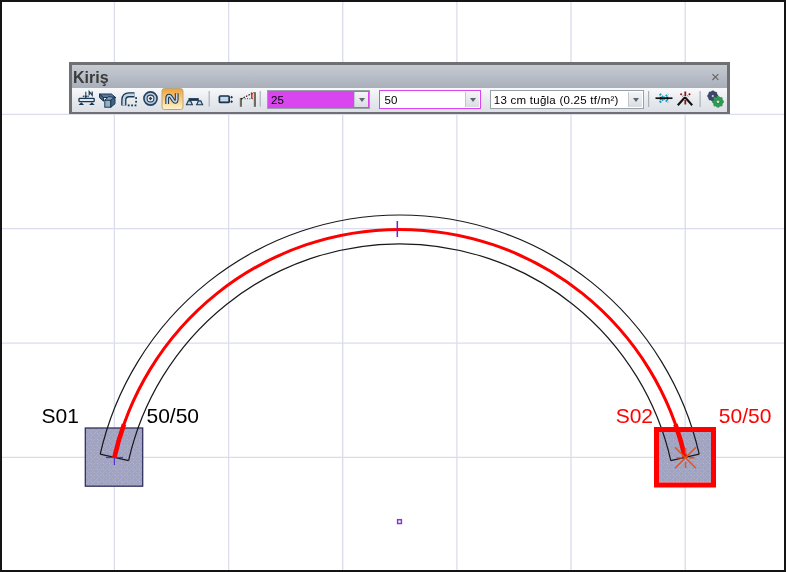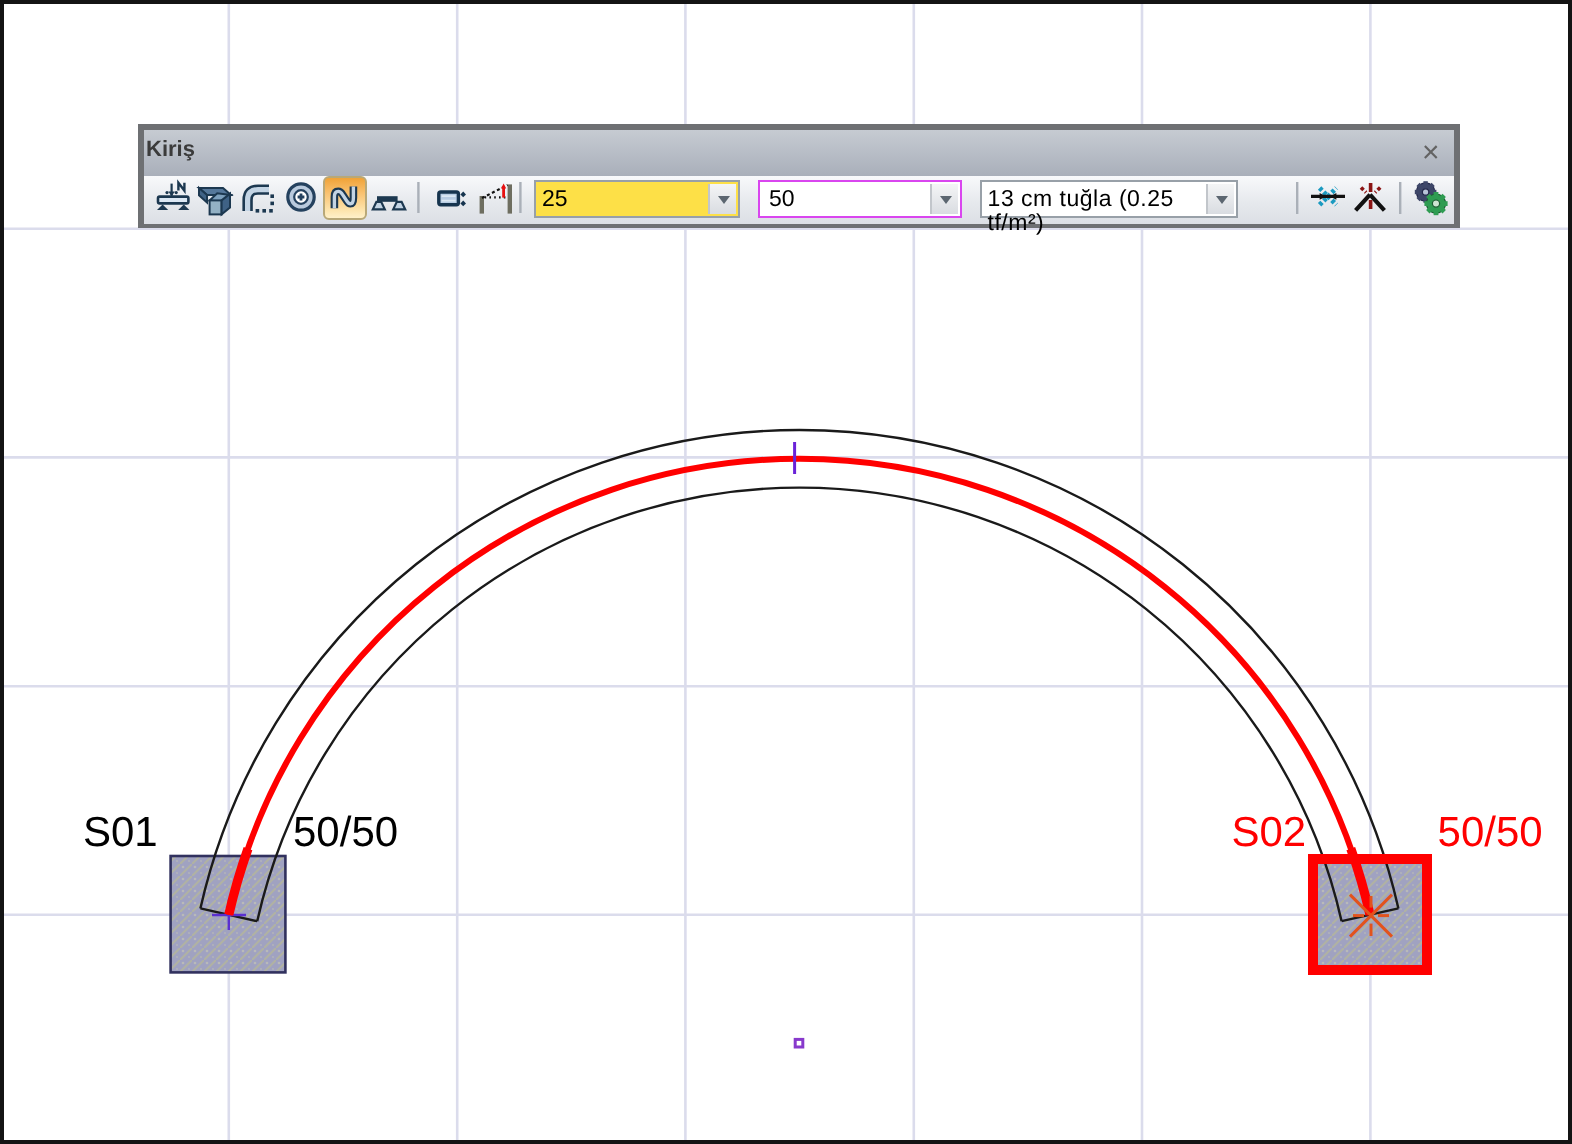--- a/index.html
+++ b/index.html
@@ -79,21 +79,21 @@
 <div class="abs" style="left:0;top:0;width:786px;height:2px;background:#141414"></div>
 <div class="abs" style="left:784px;top:0;width:2px;height:572px;background:#141414"></div>
 <div class="abs" style="left:0;top:570px;width:786px;height:2px;background:#141414"></div>
 
 
 <div class="abs" style="left:68.5px;top:62px;width:661px;height:52px;background:#6e7073;"></div>
 <div class="abs" style="left:71.5px;top:65px;width:655px;height:23px;
      background:linear-gradient(#c6cbd2,#a9afba);"></div>
 <div class="abs" style="left:71.5px;top:88px;width:655px;height:23.5px;
      background:linear-gradient(#f8f9fb,#e6e9ed 55%,#dcdfe5);"></div>
-<div class="abs" style="left:73px;top:69px;font-size:11px;font-weight:bold;color:#3b3b3b;">Kiriş</div>
+<div class="abs" style="left:73px;top:69px;font-size:16px;font-weight:bold;color:#3b3b3b;">Kiriş</div>
 <div class="abs" style="left:711px;top:67.5px;font-size:15px;color:#636363;">×</div>
 
 
 <svg class="abs" style="left:71.5px;top:88px" width="580" height="24" viewBox="0 0 580 24">
 
   <g transform="translate(3,1)">
     <rect x="4" y="9.3" width="15.2" height="3.4" rx="0.8" fill="#dce8f4" stroke="#1c3850" stroke-width="1.3"></rect>
     <path d="M6.3,13.2 L9.1,16 L3.5,16 Z" fill="#1c3850"></path>
     <path d="M16.9,13.2 L19.7,16 L14.1,16 Z" fill="#1c3850"></path>
     <line x1="10.8" y1="2.8" x2="10.8" y2="8.8" stroke="#1c3850" stroke-width="1.1"></line>
@@ -166,37 +166,37 @@
   <linearGradient id="selgrad" x1="0" y1="0" x2="0" y2="1">
     <stop offset="0" stop-color="#efa033"></stop>
     <stop offset="0.4" stop-color="#f9c373"></stop>
     <stop offset="0.8" stop-color="#fde5ae"></stop>
     <stop offset="1" stop-color="#fff2cd"></stop>
   </linearGradient>
 </defs>
   </svg>
 
 
-<div class="abs" style="left:266.5px;top:89.5px;width:103px;height:19.5px;background:#fde047;
+<div class="abs" style="left:266.5px;top:89.5px;width:103px;height:19.5px;background:#d946ef;
      border:1px solid #98a0a8;box-sizing:border-box;font-size:11.5px;color:#000;">
   <span style="position:absolute;left:3.5px;top:3.2px;">25</span>
   <span style="position:absolute;right:1px;top:1px;width:13px;height:15.5px;
         background:linear-gradient(#f4f5f6,#d9dce1);border-left:1px solid #c2c6cb;"></span>
   <span style="position:absolute;right:4px;top:7px;width:0;height:0;
         border-left:3.5px solid transparent;border-right:3.5px solid transparent;border-top:4px solid #5c6670;"></span>
 </div>
 <div class="abs" style="left:378.5px;top:89.5px;width:102px;height:19.5px;background:#fff;
      border:1px solid #d946ef;box-sizing:border-box;font-size:11.5px;color:#000;">
   <span style="position:absolute;left:5px;top:3.2px;">50</span>
   <span style="position:absolute;right:1px;top:1px;width:13px;height:15.5px;
         background:linear-gradient(#f4f5f6,#d9dce1);border-left:1px solid #c2c6cb;"></span>
   <span style="position:absolute;right:4px;top:7px;width:0;height:0;
         border-left:3.5px solid transparent;border-right:3.5px solid transparent;border-top:4px solid #5c6670;"></span>
 </div>
-<div class="abs" style="left:490px;top:89.5px;width:129px;height:19.5px;background:#fff;
+<div class="abs" style="left:490px;top:89.5px;width:154px;height:19.5px;background:#fff;
      border:1px solid #98a0a8;box-sizing:border-box;font-size:11.5px;color:#000;">
   <span style="position:absolute;left:2.8px;top:3.2px;letter-spacing:0.25px;">13 cm tuğla (0.25 tf/m²)</span>
   <span style="position:absolute;right:1px;top:1px;width:13px;height:15.5px;
         background:linear-gradient(#f4f5f6,#d9dce1);border-left:1px solid #c2c6cb;"></span>
   <span style="position:absolute;right:4px;top:7px;width:0;height:0;
         border-left:3.5px solid transparent;border-right:3.5px solid transparent;border-top:4px solid #5c6670;"></span>
 </div>
 
 
 <svg class="abs" style="left:646px;top:88px" width="82" height="24" viewBox="0 0 82 24">

